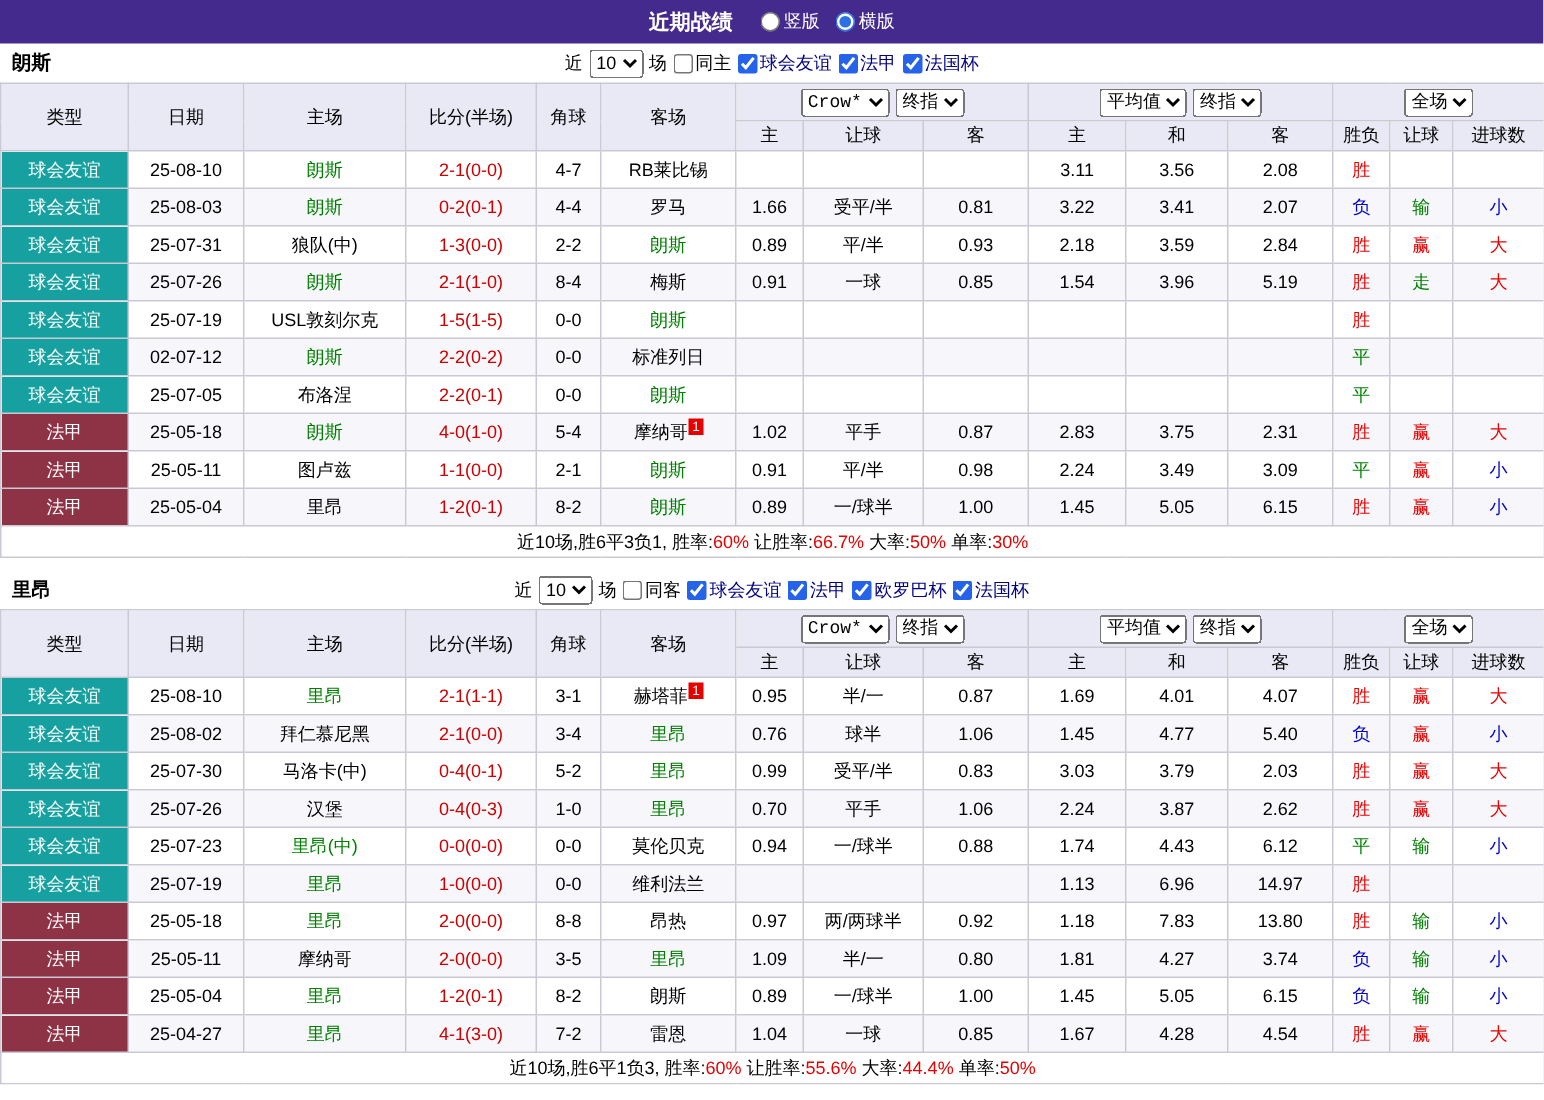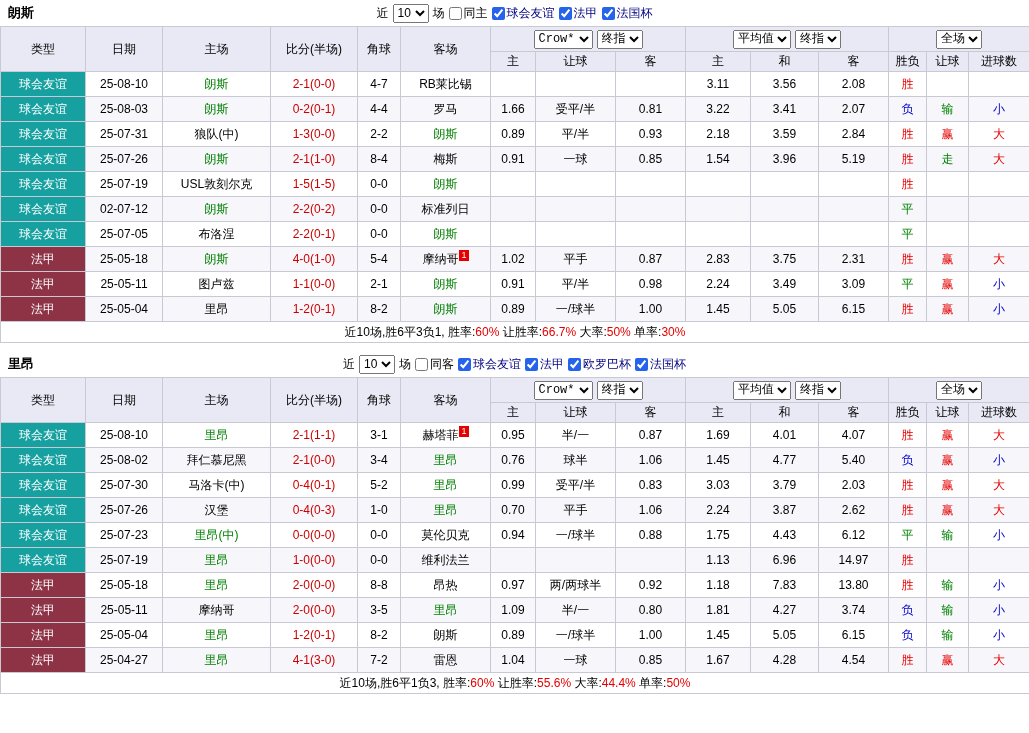--- a/index.html
+++ b/index.html
@@ -45,20 +45,31 @@
   .stats-table tfoot td { height:21px; }
   sup.mark {
     display:inline-block; color:#fff; font-size:9px; line-height:11px;
     padding:0 2px; margin-left:1px; vertical-align:super;
   }
 </style>
 </head>
 <body>
 
 <div class="page">
+  <div class="topbar" style="background: rgb(69, 42, 142);">
+    <span class="title">近期战绩</span>
+    <label class="radio-opt">
+      <input type="radio" name="layout" style="">
+      <span>竖版</span>
+    </label>
+    <label class="radio-opt">
+      <input type="radio" name="layout" checked="" style="">
+      <span>横版</span>
+    </label>
+  </div>
   <div id="sections">
       <div class="section">
         <div class="section-head">
           <span class="team-name">朗斯</span>
           <div class="filter">
             <span>近</span>
             <select><option>10</option></select>
             <span>场</span>
             <label>
               <input type="checkbox" style="">
@@ -442,21 +453,21 @@
             <tr>
               <td class="type" style="background: rgb(22, 160, 160);">球会友谊</td>
               <td>25-07-23</td>
               <td><span style="color: rgb(0, 128, 0);">里昂(中)</span></td>
               <td class="score" style="color: rgb(204, 0, 0);">0-0(0-0)</td>
               <td>0-0</td>
               <td><span>莫伦贝克</span></td>
               <td>0.94</td>
               <td>一/球半</td>
               <td>0.88</td>
-              <td>1.75</td>
+              <td>1.74</td>
               <td>4.43</td>
               <td>6.12</td>
               <td style="color: rgb(0, 128, 0);">平</td>
               <td style="color: rgb(0, 128, 0);">输</td>
               <td style="color: rgb(0, 0, 204);">小</td>
             </tr>
             <tr>
               <td class="type" style="background: rgb(22, 160, 160);">球会友谊</td>
               <td>25-07-19</td>
               <td><span style="color: rgb(0, 128, 0);">里昂</span></td>

